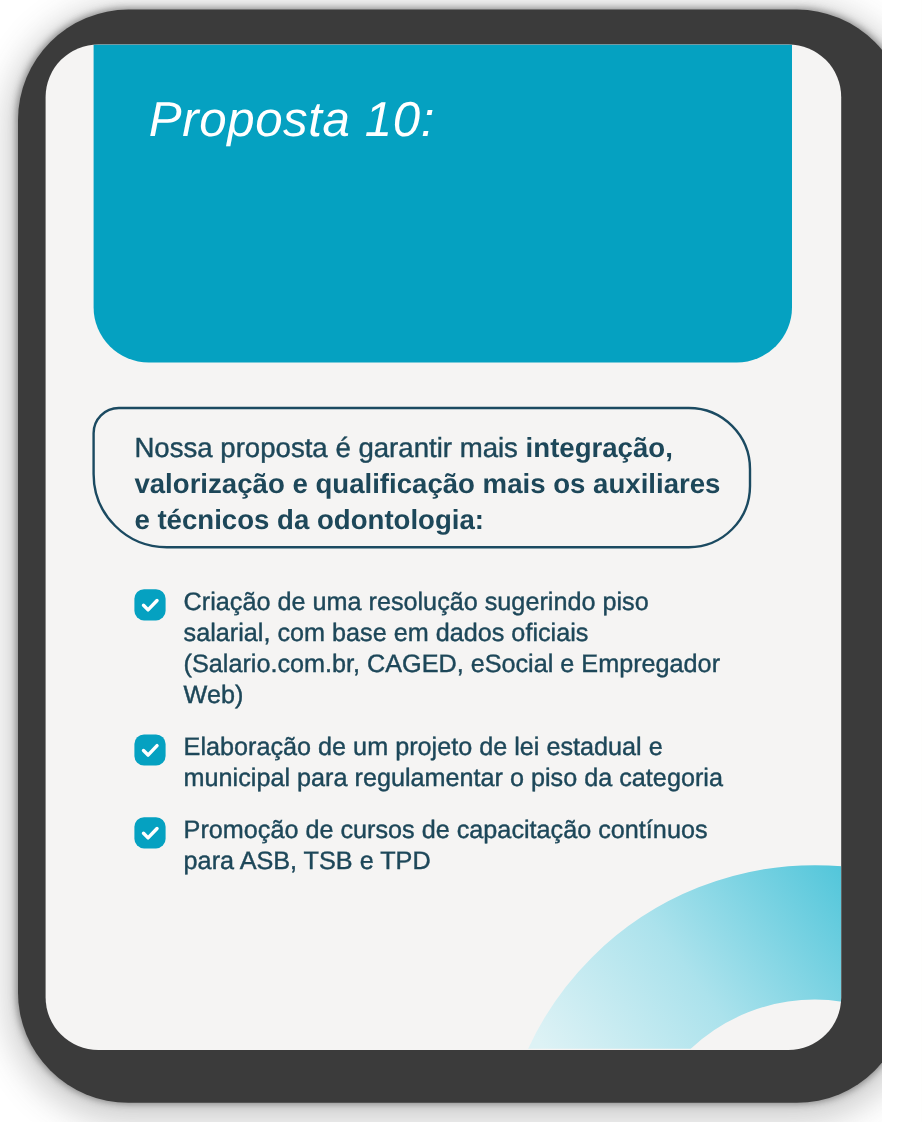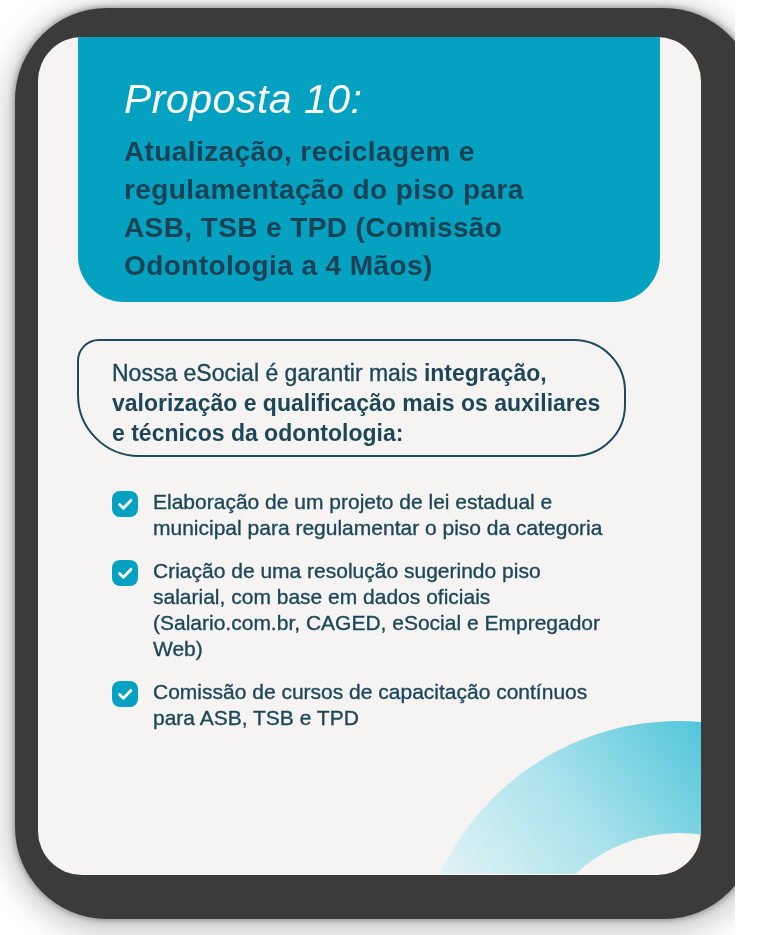--- a/index.html
+++ b/index.html
@@ -69,63 +69,59 @@
 </head>
 <body>
 
 <div class="canvas">
   <div class="frame"></div>
 
   <div class="screen">
 
     <div class="header-card">
       <div class="header-title">Proposta 10:</div>
-      <div class="header-subtitle">Atualização, reciclagem e
-regulamentação do piso para
-ASB, TSB e TPD (Comissão
-Odontologia a 4 Mãos)</div>
     </div>
 
     <div class="intro-box">
-      <p class="intro-text"><span>Nossa eSocial é garantir mais </span><span class="em">integração,
+      <p class="intro-text"><span>Nossa proposta é garantir mais </span><span class="em">integração,
 valorização e qualificação mais os auxiliares
 e técnicos da odontologia:</span></p>
     </div>
 
     <div class="checklist">
-
-      <div class="check-item">
-        <span class="checkbox">
-          <svg width="18" height="18" viewBox="0 0 20 20">
-            <path d="M4 10.5l4.2 4.2L16.5 6" fill="none" stroke="#ffffff" stroke-width="3.2" stroke-linecap="round" stroke-linejoin="round"></path>
-          </svg>
-        </span>
-        <span class="item-text">Elaboração de um projeto de lei estadual e
-municipal para regulamentar o piso da categoria</span>
-      </div>
 
       <div class="check-item">
         <span class="checkbox">
           <svg width="18" height="18" viewBox="0 0 20 20">
             <path d="M4 10.5l4.2 4.2L16.5 6" fill="none" stroke="#ffffff" stroke-width="3.2" stroke-linecap="round" stroke-linejoin="round"></path>
           </svg>
         </span>
         <span class="item-text">Criação de uma resolução sugerindo piso
 salarial, com base em dados oficiais
 (Salario.com.br, CAGED, eSocial e Empregador
 Web)</span>
       </div>
 
       <div class="check-item">
         <span class="checkbox">
           <svg width="18" height="18" viewBox="0 0 20 20">
             <path d="M4 10.5l4.2 4.2L16.5 6" fill="none" stroke="#ffffff" stroke-width="3.2" stroke-linecap="round" stroke-linejoin="round"></path>
           </svg>
         </span>
-        <span class="item-text">Comissão de cursos de capacitação contínuos
+        <span class="item-text">Elaboração de um projeto de lei estadual e
+municipal para regulamentar o piso da categoria</span>
+      </div>
+
+      <div class="check-item">
+        <span class="checkbox">
+          <svg width="18" height="18" viewBox="0 0 20 20">
+            <path d="M4 10.5l4.2 4.2L16.5 6" fill="none" stroke="#ffffff" stroke-width="3.2" stroke-linecap="round" stroke-linejoin="round"></path>
+          </svg>
+        </span>
+        <span class="item-text">Promoção de cursos de capacitação contínuos
 para ASB, TSB e TPD</span>
       </div>
 
     </div>
 
     <div class="arc-wrap">
       <svg width="280" height="200" viewBox="0 0 280 200">
         <defs>
           <linearGradient id="ringGrad" gradientUnits="userSpaceOnUse" x1="40" y1="210" x2="280" y2="30">
             <stop offset="0" style="stop-color:var(--arc-0)"></stop>

